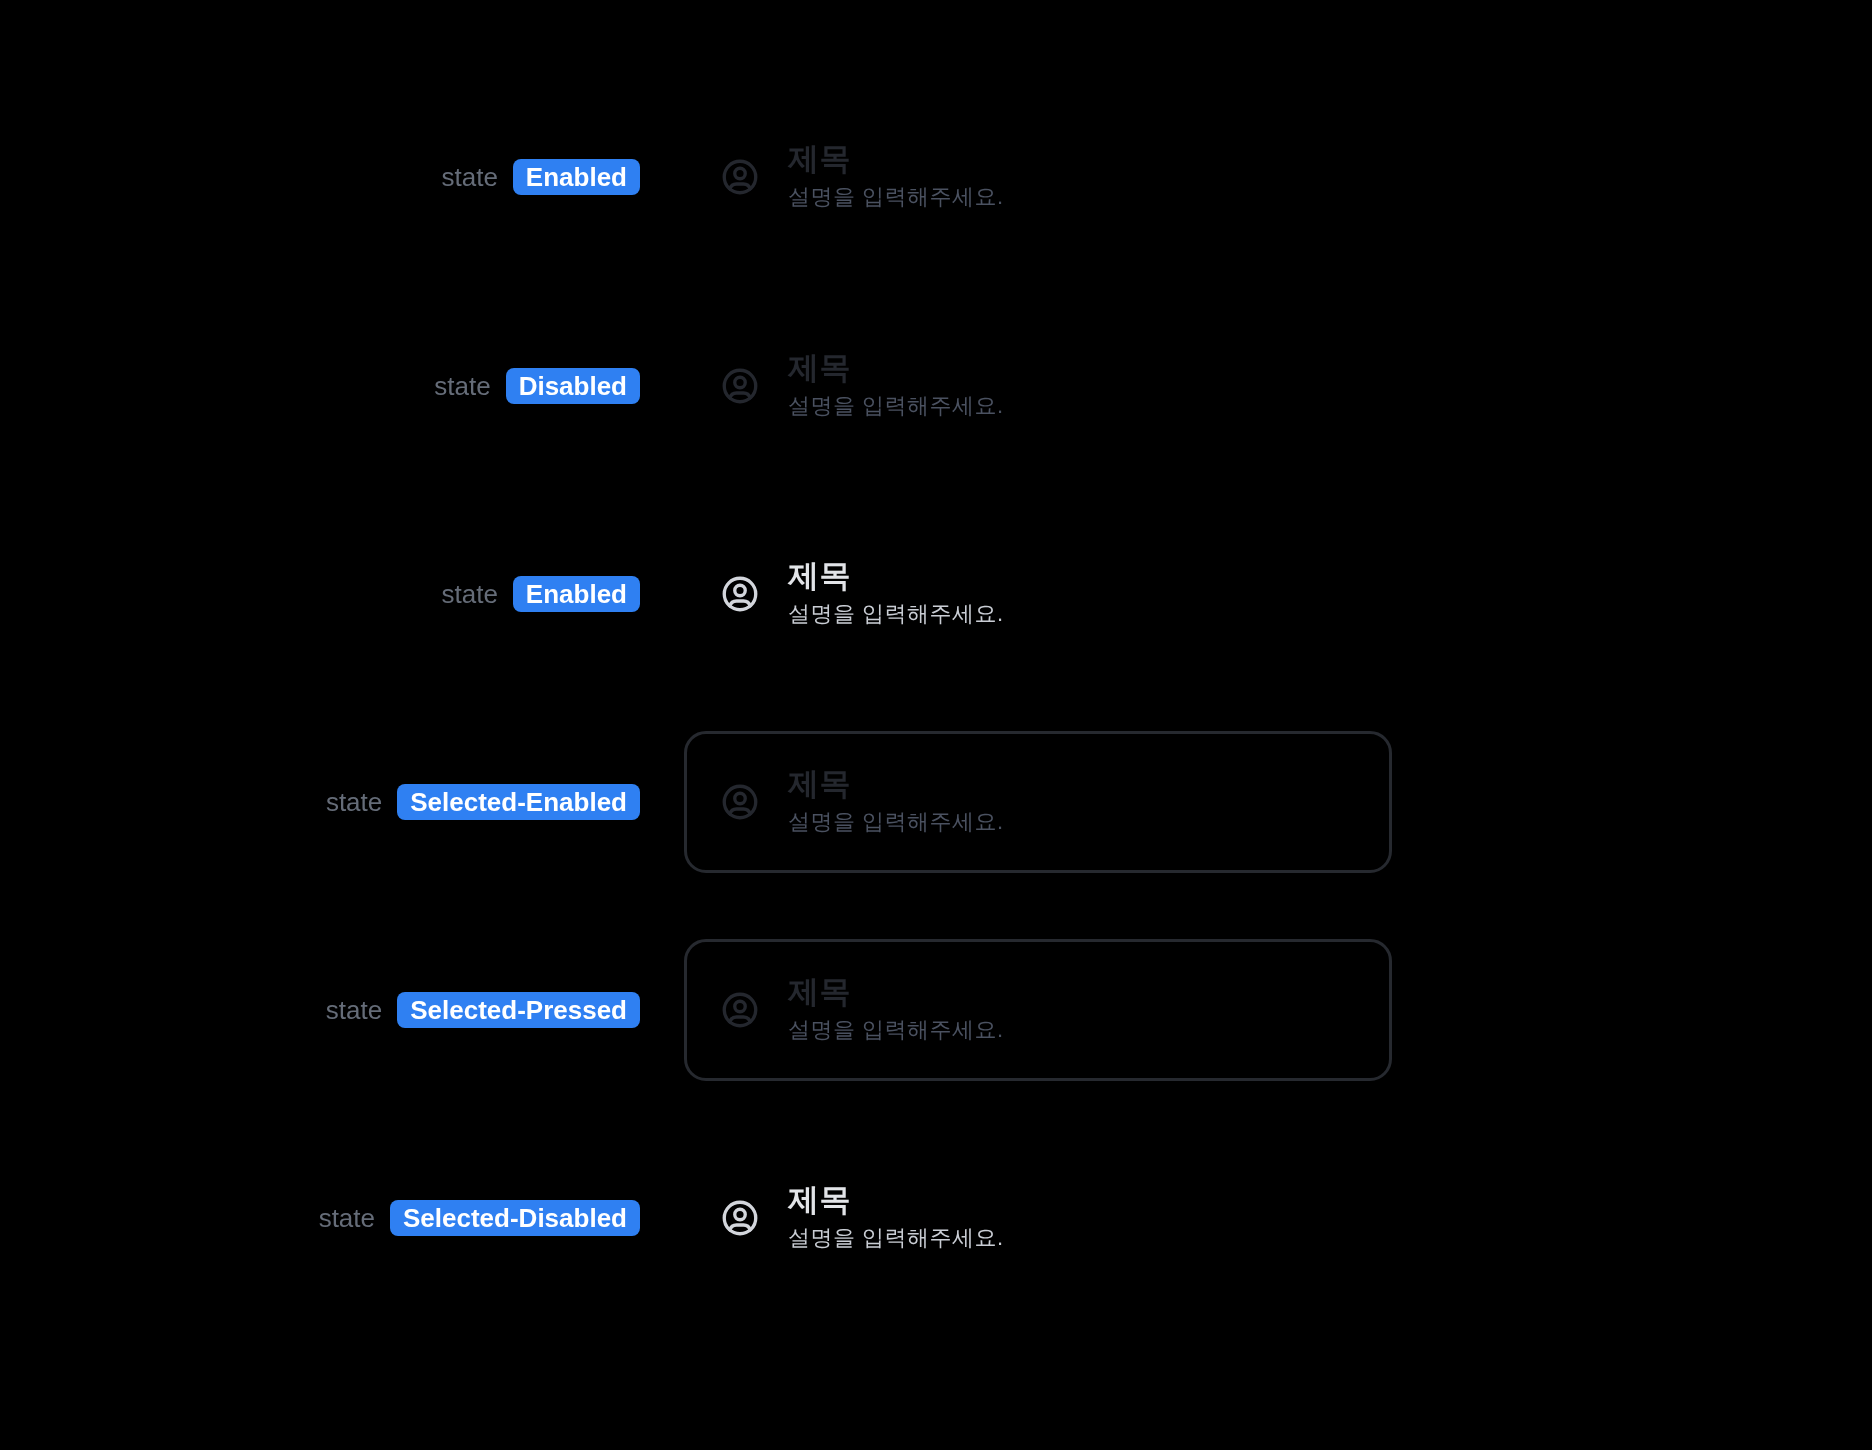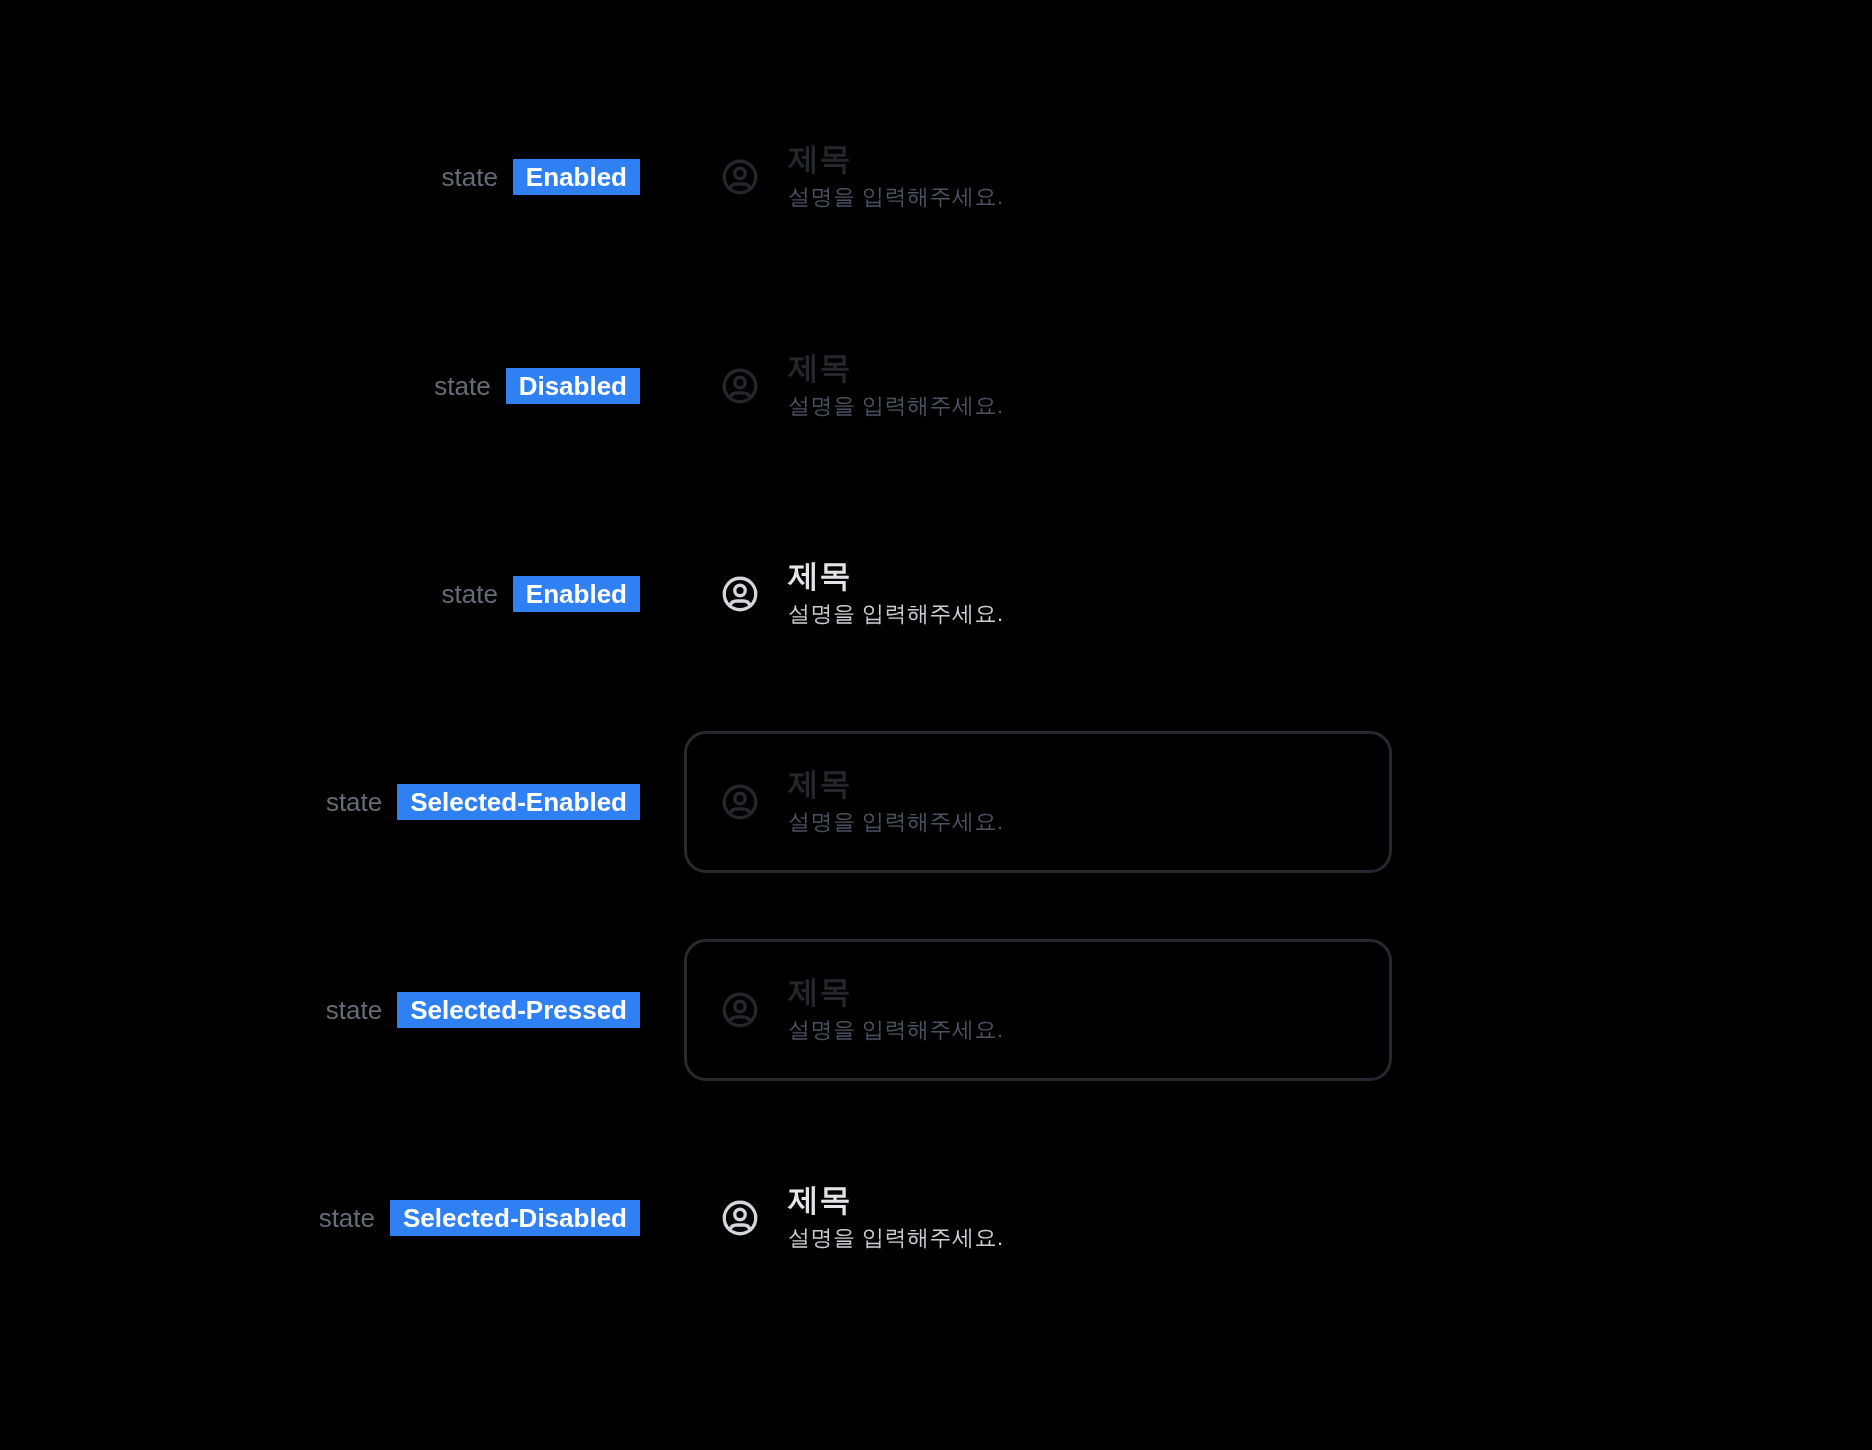--- a/index.html
+++ b/index.html
@@ -22,21 +22,21 @@
   }
   .state-label {
     color:var(--state-label,#656c78);
     font-size:26px; line-height:36px;
   }
   .badge {
     background:var(--badge-background,#2f80f2);
     color:var(--badge-text,#fff);
     font-size:26px; font-weight:700;
     height:36px; line-height:36px;
-    padding:0 13px; border-radius:1px;
+    padding:0 13px; border-radius:8px;
   }
 
   
   .selbox {
     position:absolute; left:684px; top:0;
     transform:translateY(-50%);
     width:708px; height:142px;
     box-sizing:border-box;
     border:3px solid var(--selected-box-border,#26292f);
     border-radius:22px;

